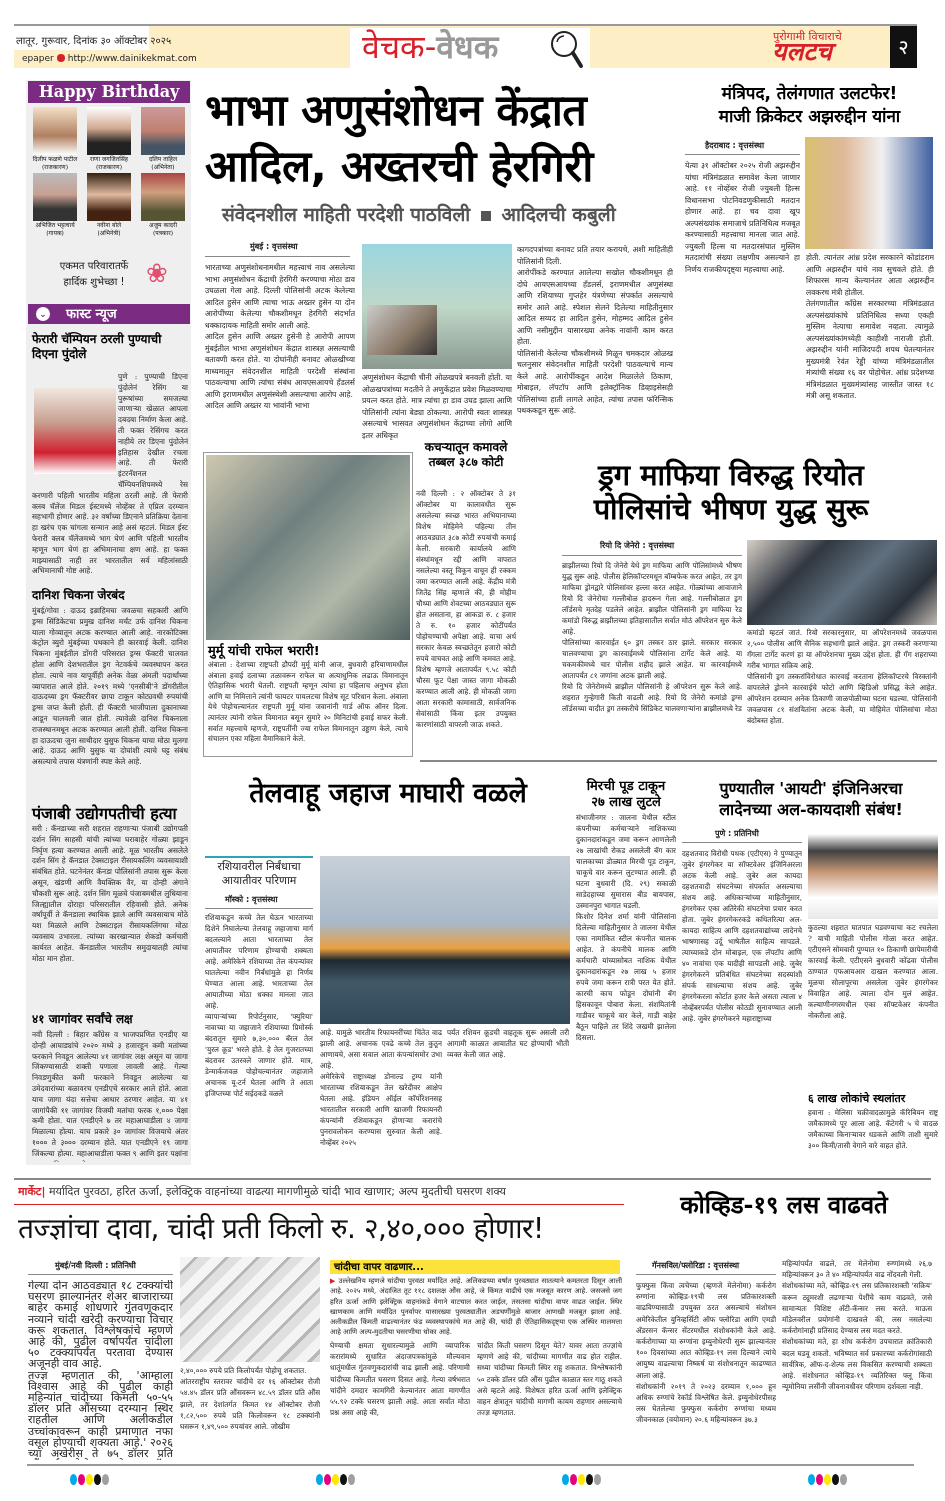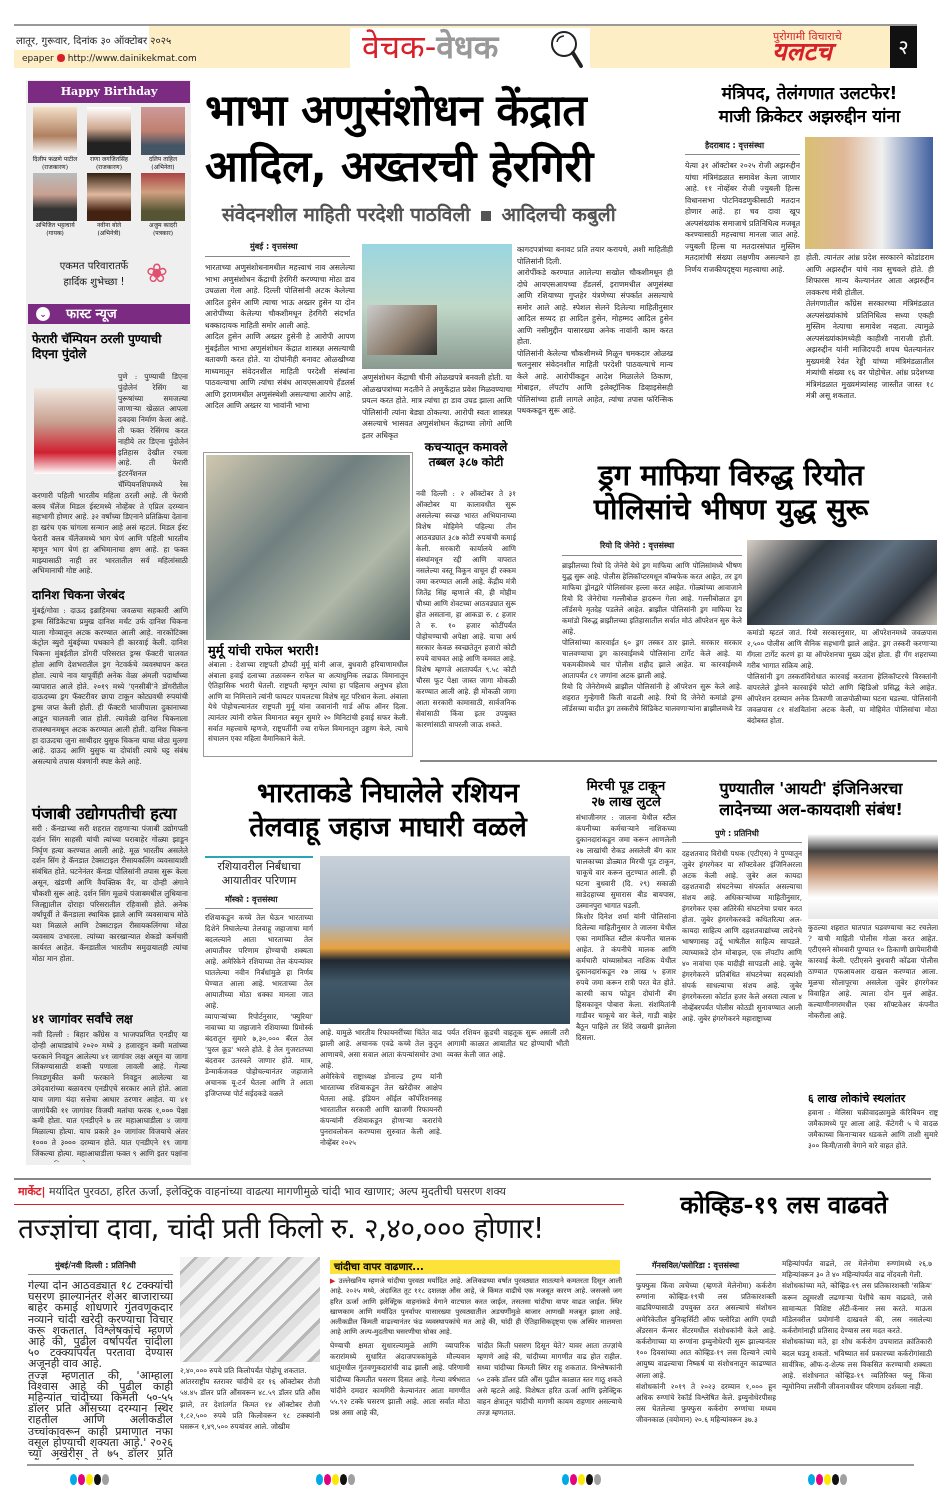--- a/index.html
+++ b/index.html
@@ -35,21 +35,21 @@
   <path d="M10 14 A7 7 0 0 1 17 8" fill="none" stroke="#222" stroke-width="1.5"></path>
   <line x1="26" y1="25" x2="34" y2="38" stroke="#222" stroke-width="4" stroke-linecap="round"></line>
 </svg>
 <div class="abs" style="left:764px;top:26px;width:125px;height:42px;background:#fdeec6"></div>
 <div class="abs" style="left:773px;top:28px;font-family:'DejaVu Serif',serif;font-size:11px;font-weight:normal;color:#d8202a">पुरोगामी विचाराचे</div>
 <div class="abs" style="left:772px;top:38px;font-family:'DejaVu Sans',sans-serif;font-size:25px;line-height:28px;font-weight:bold;font-style:italic;color:#d8202a">यलटच</div>
 <div class="abs" style="left:890px;top:26px;width:27px;height:42px;background:#111;color:#fff;font-size:20px;text-align:center;line-height:42px">२</div>
 
 <div class="abs" style="left:26px;top:80px;width:165px;height:1085px;background:#efefef"></div>
 
-<div class="abs" style="left:28px;top:81px;width:162px;height:22px;background:#7b2b82;color:#fff;font-family:'DejaVu Serif',serif;font-size:11px;font-weight:bold;text-align:center;line-height:22px">Happy Birthday</div>
+<div class="abs" style="left:28px;top:81px;width:162px;height:22px;background:#7b2b82;color:#fff;font-family:'DejaVu Serif',serif;font-size:16px;font-weight:bold;text-align:center;line-height:22px">Happy Birthday</div>
 <div class="abs" style="left:28px;top:107px;width:162px;display:grid;grid-template-columns:repeat(3,1fr);row-gap:2px">
   <div style="text-align:center">
       <div style="width:44px;height:48px;margin:0 auto;background:linear-gradient(#f4e0c8,#b08060 60%,#fff)"></div>
       <div style="font-size:6px;line-height:8px">दिलीप फळणे पाटील</div>
       <div style="font-size:6px;line-height:8px">(राजकारण)</div>
     </div>
   <div style="text-align:center">
       <div style="width:44px;height:48px;margin:0 auto;background:linear-gradient(#fff,#d0a890 45%,#222 75%)"></div>
       <div style="font-size:6px;line-height:8px">राणा जगजितसिंह</div>
       <div style="font-size:6px;line-height:8px">(राजकारण)</div>
@@ -153,21 +153,20 @@
 <div class="abs body-text" style="left:562px;top:560px;width:180px;height:195px;font-size:7.2px;line-height:11px;overflow:hidden;white-space:pre-line">ब्राझीलच्या रियो दि जेनेरो येथे ड्रग माफिया आणि पोलिसांमध्ये भीषण युद्ध सुरू आहे. पोलीस हेलिकॉप्टरमधून बॉम्बफेक करत आहेत, तर ड्रग माफिया ड्रोनद्वारे पोलिसांवर हल्ला करत आहेत. गोळ्यांच्या आवाजाने रियो दि जेनेरोचा गल्लीबोळ हादरून गेला आहे. गल्लीबोळात ड्रग लॉर्डसचे मृतदेह पडलेले आहेत. ब्राझील पोलिसांनी ड्रग माफिया रेड कमांडो विरुद्ध ब्राझीलच्या इतिहासातील सर्वात मोठं ऑपरेशन सुरु केले आहे.
  पोलिसांच्या कारवाईत ६० ड्रग तस्कर ठार झाले. सरकार सरकार चालवण्याचा ड्रग कारवाईमध्ये पोलिसांना टार्गेट केले आहे. या चकमकीमध्ये चार पोलीस शहीद झाले आहेत. या कारवाईमध्ये आतापर्यंत ८१ जणांना अटक झाली आहे.
  रियो दि जेनेरोमध्ये ब्राझील पोलिसांनी हे ऑपरेशन सुरू केले आहे. शहरात गुन्हेगारी किती वाढली आहे. रियो दि जेनेरो कमांडो ड्रग्स लॉर्डसच्या यादीत ड्रग तस्करीचे सिंडिकेट चालवणाऱ्यांना ब्राझीलमध्ये रेड</div>
 <div class="abs" style="left:747px;top:540px;width:190px;height:85px;background:linear-gradient(135deg,#d8d0c8 0%,#303840 30%,#607080 55%,#2a3038 80%,#c0b8b0 100%)"></div>
 <div class="abs body-text" style="left:747px;top:627px;width:190px;height:128px;font-size:7.2px;line-height:11px;overflow:hidden;white-space:pre-line">कमांडो म्हटलं जातं. रियो सरकारनुसार, या ऑपरेशनमध्ये जवळपास २,५०० पोलीस आणि सैनिक सहभागी झाले आहेत. ड्रग तस्करी करणाऱ्या गँगला टार्गेट करणं हा या ऑपरेशनचा मुख्य उद्देश होता. ही गँग शहराच्या गरीब भागात सक्रिय आहे.
  पोलिसांनी ड्रग तस्करांविरोधात कारवाई करताना हेलिकॉप्टरचे विरक्तांनी वापरलेले ड्रोनने कारवाईचे फोटो आणि व्हिडिओ प्रसिद्ध केले आहेत. ऑपरेशन दरम्यान अनेक ठिकाणी जाळपोळीच्या घटना घडल्या. पोलिसांनी जवळपास ८१ संशयितांना अटक केली, या मोहिमेत पोलिसांचा मोठा बंदोबस्त होता.</div>
 
 <div class="abs rule" style="left:420px;top:760px;width:517px;height:2px"></div>
 
 <div class="abs hl" style="left:203px;top:776px;width:370px;font-size:27px;line-height:34px;text-align:center;font-family:'DejaVu Serif',serif">
-  <div>भारताकडे निघालेले रशियन</div>
   <div>तेलवाहू जहाज माघारी वळले</div>
 </div>
 <div class="abs" style="left:205px;top:856px;width:108px;height:2px;background:#2aa4b8"></div>
 <div class="abs" style="left:205px;top:860px;width:108px;font-size:11px;line-height:14px;text-align:center;color:#222">
   <div>रशियावरील निर्बंधाचा</div>
   <div>आयातीवर परिणाम</div>
 </div>
 <div class="abs dateline" style="left:225px;top:893px">मॉस्को : वृत्तसंस्था</div>
 <div class="abs rule" style="left:205px;top:908px;width:108px"></div>
 <div class="abs body-text" style="left:205px;top:912px;width:108px;height:240px;font-size:7.2px;line-height:11px;overflow:hidden;white-space:pre-line">रशियाकडून कच्चे तेल घेऊन भारताच्या दिशेने निघालेल्या तेलवाहू जहाजाचा मार्ग बदलल्याने आता भारताच्या तेल आयातीवर परिणाम होण्याची शक्यता आहे. अमेरिकेने रशियाच्या तेल कंपन्यांवर घातलेल्या नवीन निर्बंधांमुळे हा निर्णय घेण्यात आला आहे. भारताच्या तेल आयातीच्या मोठा धक्का मानला जात आहे.

